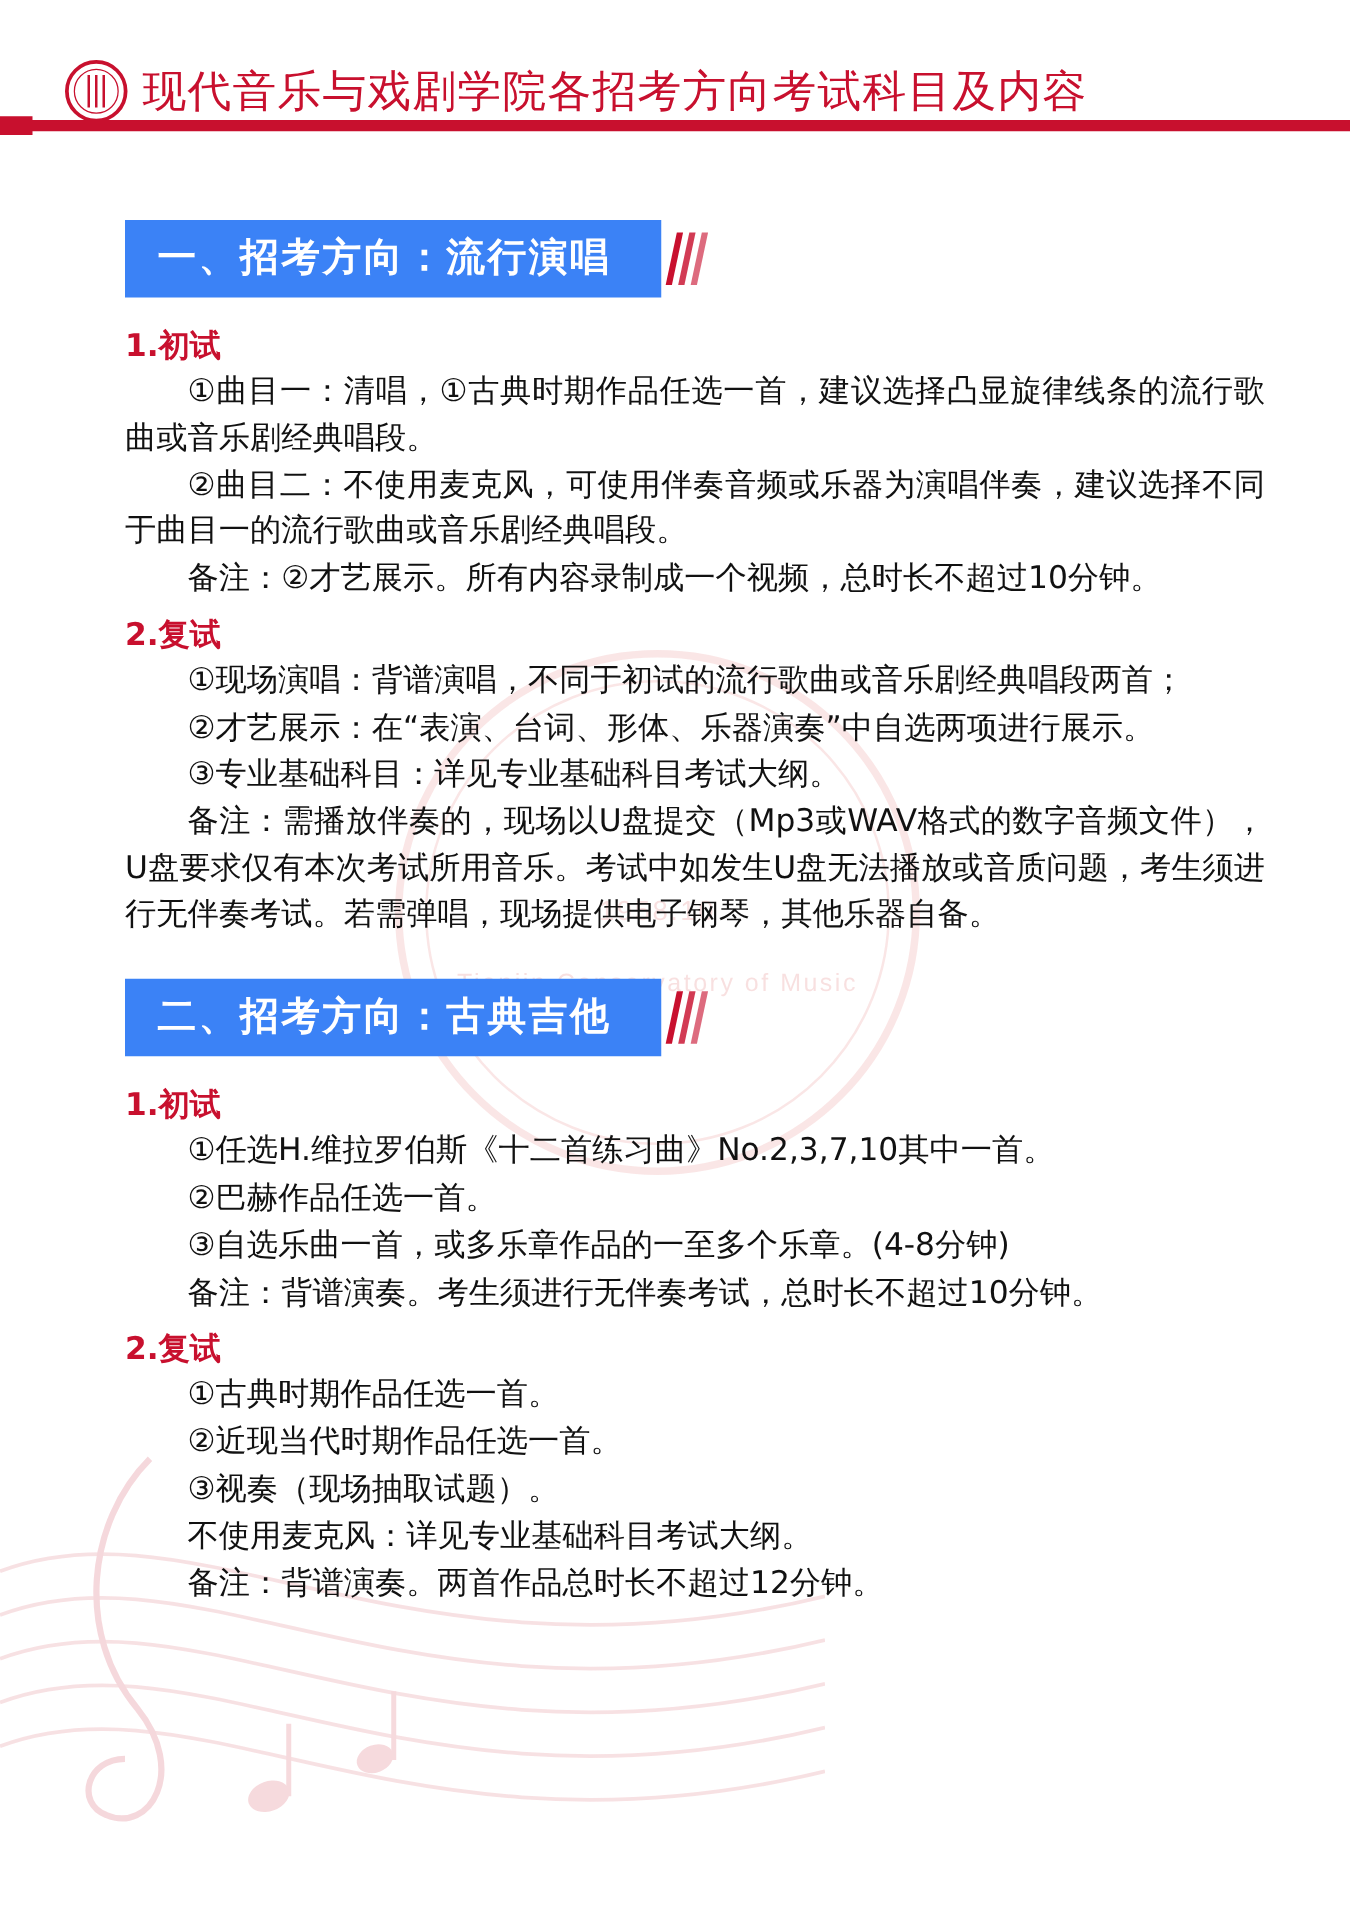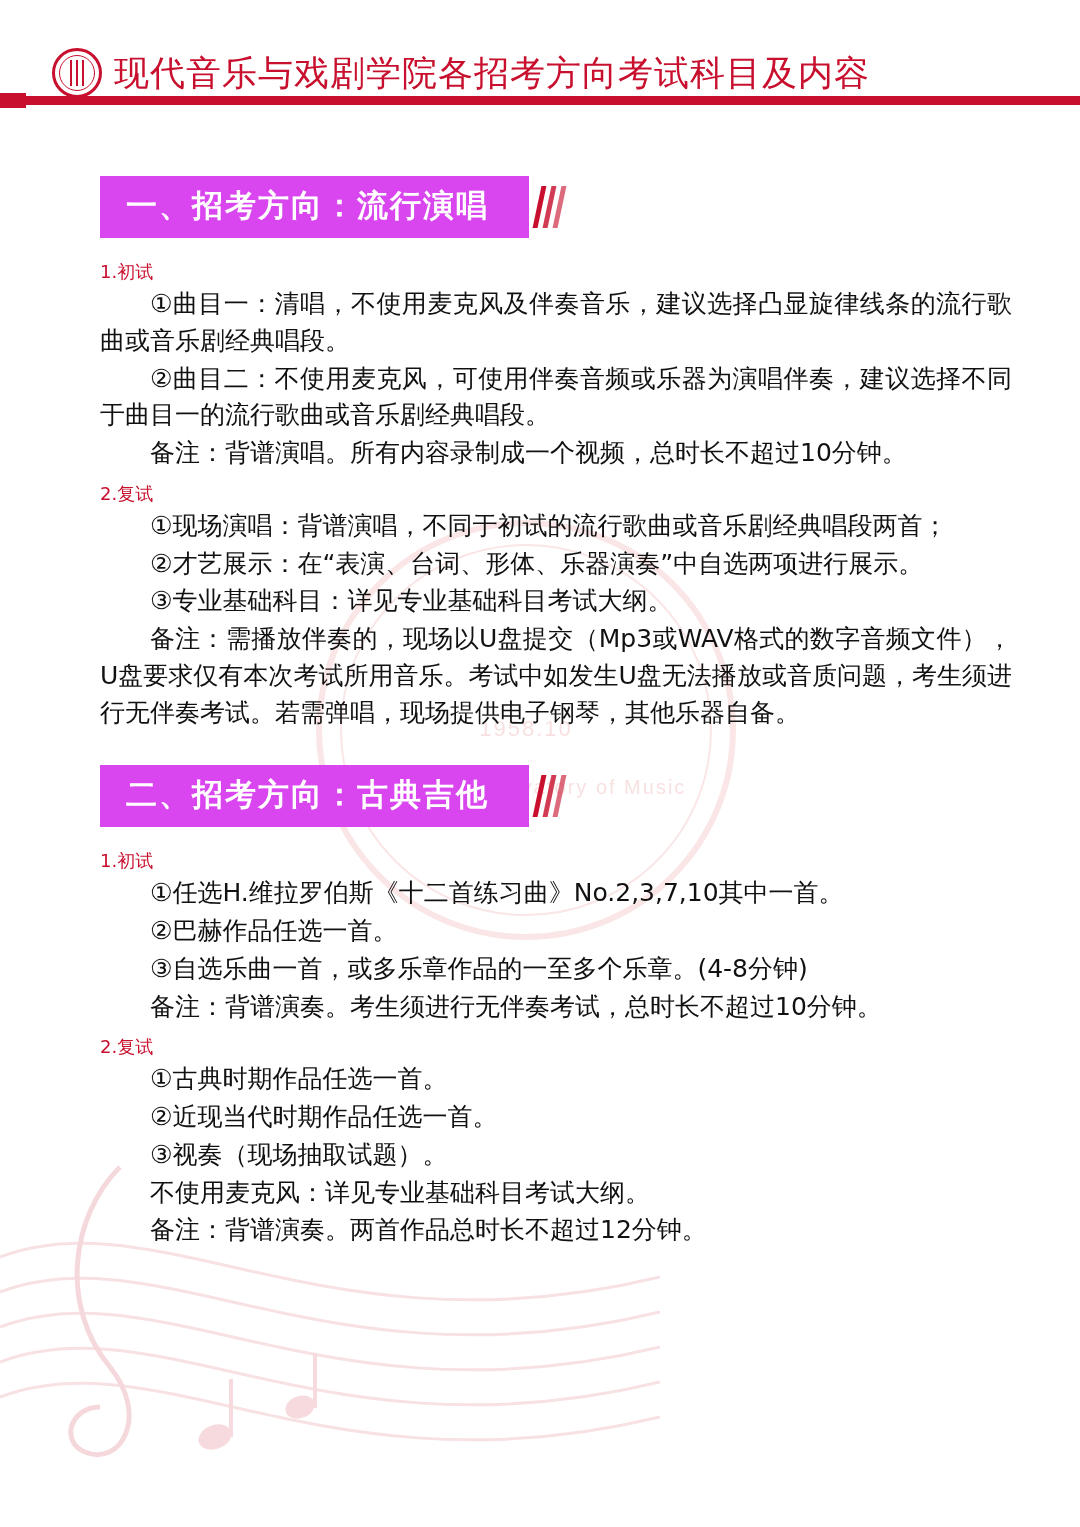--- a/index.html
+++ b/index.html
@@ -134,21 +134,21 @@
     padding: 40px 68px 0 100px;
   }
 
   
   .section-banner {
     display: flex;
     align-items: center;
     margin: 18px 0 22px 0;
   }
   .banner-box {
-    background: #d946ef;
+    background: #3b82f6;
     color: #ffffff;
     font-size: 31px;
     font-weight: bold;
     letter-spacing: 2px;
     padding: 9px 40px 11px 26px;
     white-space: nowrap;
     font-family: "DejaVu Sans", "Liberation Sans", sans-serif;
   }
   .banner-bars {
     display: flex;
@@ -161,22 +161,22 @@
     height: 42px;
     background: #c8102e;
     margin-right: 5px;
     transform: skewX(-12deg);
   }
   .banner-bars i:nth-child(2) { opacity: 0.82; }
   .banner-bars i:nth-child(3) { opacity: 0.62; }
 
   .sub-head {
     color: #c8102e;
-    font-size: 18px;
-    font-weight: normal;
+    font-size: 25px;
+    font-weight: bold;
     margin: 10px 0 2px 0;
     font-family: "DejaVu Sans", "Liberation Sans", sans-serif;
   }
   .para {
     color: #111111;
     font-size: 25px;
     line-height: 1.47;
     text-indent: 50px;
     margin: 0 0 1px 0;
     text-align: justify;
@@ -225,23 +225,23 @@
   <div class="section">
     <div class="section-banner">
       <div class="banner-box">一、招考方向：流行演唱</div>
       <div class="banner-bars">
           <i></i>
           <i></i>
           <i></i>
         </div>
     </div>
     <div class="sub-head">1.初试</div>
-    <p class="para">①曲目一：清唱，不使用麦克风及伴奏音乐，建议选择凸显旋律线条的流行歌曲或音乐剧经典唱段。</p>
+    <p class="para">①曲目一：清唱，①古典时期作品任选一首，建议选择凸显旋律线条的流行歌曲或音乐剧经典唱段。</p>
     <p class="para">②曲目二：不使用麦克风，可使用伴奏音频或乐器为演唱伴奏，建议选择不同于曲目一的流行歌曲或音乐剧经典唱段。</p>
-    <p class="para">备注：背谱演唱。所有内容录制成一个视频，总时长不超过10分钟。</p>
+    <p class="para">备注：②才艺展示。所有内容录制成一个视频，总时长不超过10分钟。</p>
     <div class="sub-head">2.复试</div>
     <p class="para">①现场演唱：背谱演唱，不同于初试的流行歌曲或音乐剧经典唱段两首；</p>
     <p class="para">②才艺展示：在“表演、台词、形体、乐器演奏”中自选两项进行展示。</p>
     <p class="para">③专业基础科目：详见专业基础科目考试大纲。</p>
     <p class="para">备注：需播放伴奏的，现场以U盘提交（Mp3或WAV格式的数字音频文件），U盘要求仅有本次考试所用音乐。考试中如发生U盘无法播放或音质问题，考生须进行无伴奏考试。若需弹唱，现场提供电子钢琴，其他乐器自备。</p>
   </div>
 
   <div class="section section-two">
     <div class="section-banner">
       <div class="banner-box">二、招考方向：古典吉他</div>

